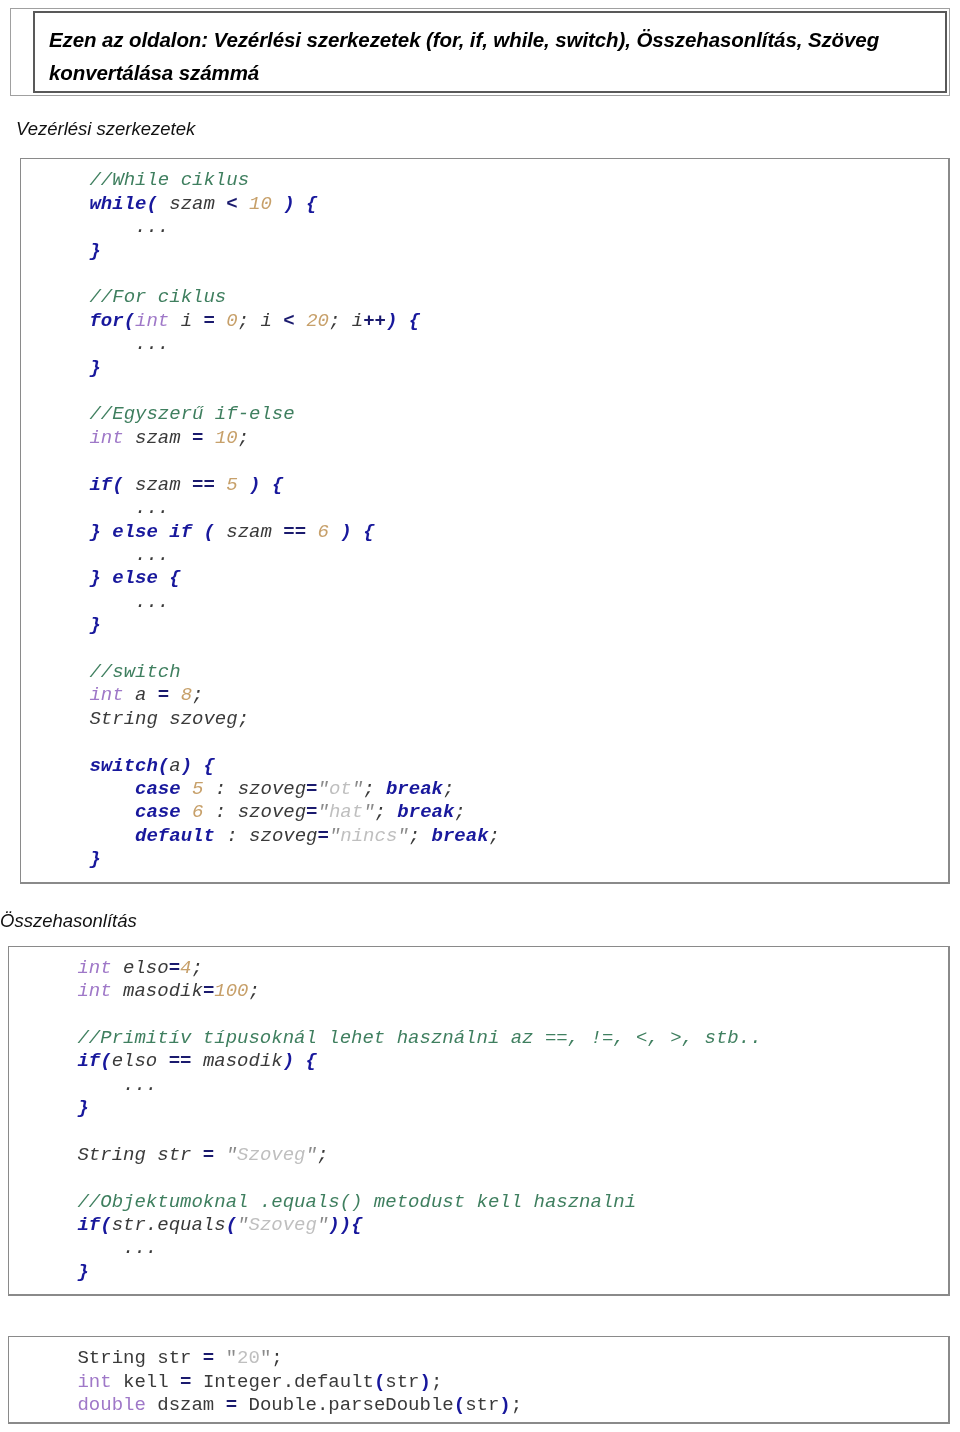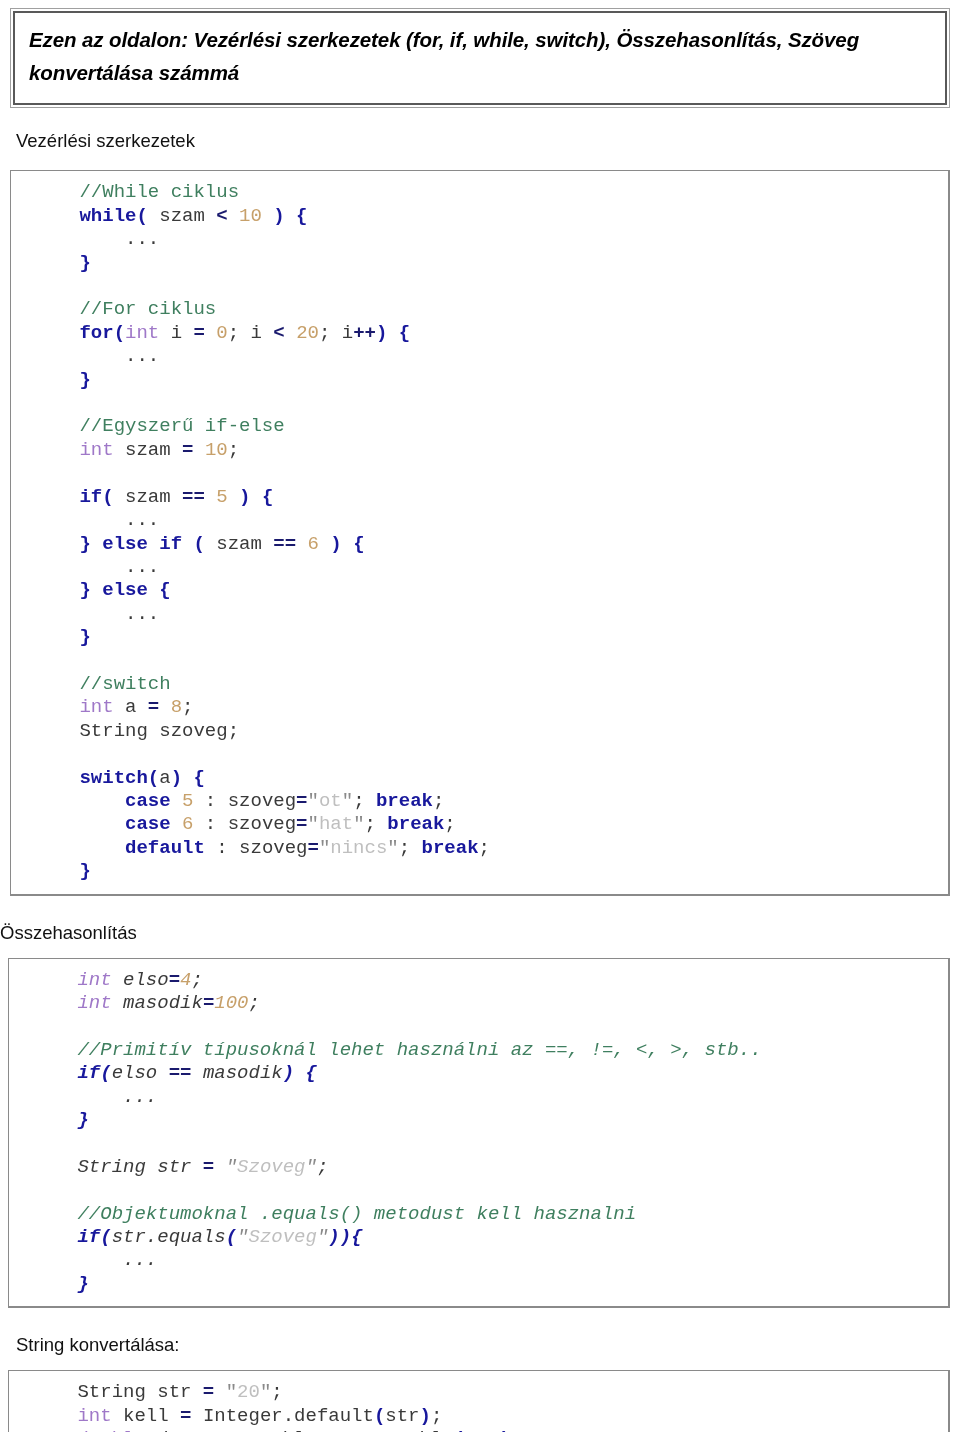--- a/index.html
+++ b/index.html
@@ -24,41 +24,43 @@
 
   
   .header-box {
     margin: 8px 10px 0 10px;
     border: 1px solid #a0a0a0;
     padding: 2px;
     background: #ffffff;
   }
   .header-box-inner {
     border: 2px solid #595959;
-    padding: 10px 14px 14px 14px;
+    padding: 10px 14px 2px 14px;
     background: #ffffff;
+    margin-left: 20px;
   }
   .header-text {
     font-family: "Liberation Sans", sans-serif;
     font-style: italic;
     font-weight: 600;
     font-size: 20.5px;
     line-height: 1.62;
     color: #000000;
     letter-spacing: -0.1px;
   }
 
   
   .section-heading {
     font-family: "Liberation Sans", sans-serif;
     font-size: 18.5px;
     font-weight: 400;
     color: #111111;
     margin: 0;
     padding: 0;
+    font-style: italic;
   }
 
   
   .code-box {
     border: 1px solid #8a8a8a;
     border-right-width: 2px;
     border-bottom-width: 2px;
     background: #ffffff;
     box-sizing: border-box;
     overflow: hidden;
@@ -93,21 +95,21 @@
   <div class="header-box">
     <div class="header-box-inner">
       <div class="header-text">Ezen az oldalon: Vezérlési szerkezetek (for, if, while, switch), Összehasonlítás, Szöveg konvertálása számmá</div>
     </div>
   </div>
 
   <div style="height:22px"></div>
   <div style="padding-left:16px" class="section-heading">Vezérlési szerkezetek</div>
 
   <div style="height:18px"></div>
-  <div class="code-box" style="margin:0 10px 0 10px;">
+  <div class="code-box" style="margin:0 10px 0 20px;font-style:italic;">
 <pre class="code">      <span class="cm">//While ciklus</span>
       <span class="kw">while</span><span class="pn">(</span> <span class="id">szam</span> <span class="op">&lt;</span> <span class="num">10</span> <span class="pn">)</span> <span class="pn">{</span>
           <span class="dots">...</span>
       <span class="pn">}</span>
 
       <span class="cm">//For ciklus</span>
       <span class="kw">for</span><span class="pn">(</span><span class="ty">int</span> <span class="id">i</span> <span class="op">=</span> <span class="num">0</span><span class="id">;</span> <span class="id">i</span> <span class="op">&lt;</span> <span class="num">20</span><span class="id">;</span> <span class="id">i</span><span class="op">++</span><span class="pn">)</span> <span class="pn">{</span>
           <span class="dots">...</span>
       <span class="pn">}</span>
 
@@ -148,21 +150,20 @@
 
       <span class="id">String str</span> <span class="op">=</span> <span class="q">"</span><span class="str">Szoveg</span><span class="q">"</span><span class="id">;</span>
 
       <span class="cm">//Objektumoknal .equals() metodust kell hasznalni</span>
       <span class="kw">if</span><span class="pn">(</span><span class="id">str.equals</span><span class="pn">(</span><span class="q">"</span><span class="str">Szoveg</span><span class="q">"</span><span class="pn">))</span><span class="pn">{</span>
           <span class="dots">...</span>
       <span class="pn">}</span></pre>
   </div>
 
   <div style="height:26px"></div>
-  <div style="padding-left:16px" class="section-heading">String konvertálása:</div>
 
   <div style="height:14px"></div>
   <div class="code-box" style="margin:0 10px 0 8px; border-bottom-width:2px;">
 <pre class="code" style="padding-bottom:4px">      <span class="id">String str</span> <span class="op">=</span> <span class="q">"</span><span class="str">20</span><span class="q">"</span><span class="id">;</span>
       <span class="ty">int</span> <span class="id">kell</span> <span class="op">=</span> <span class="id">Integer.default</span><span class="pn">(</span><span class="id">str</span><span class="pn">)</span><span class="id">;</span>
       <span class="ty">double</span> <span class="id">dszam</span> <span class="op">=</span> <span class="id">Double.parseDouble</span><span class="pn">(</span><span class="id">str</span><span class="pn">)</span><span class="id">;</span></pre>
   </div>
 
 </div>
 

